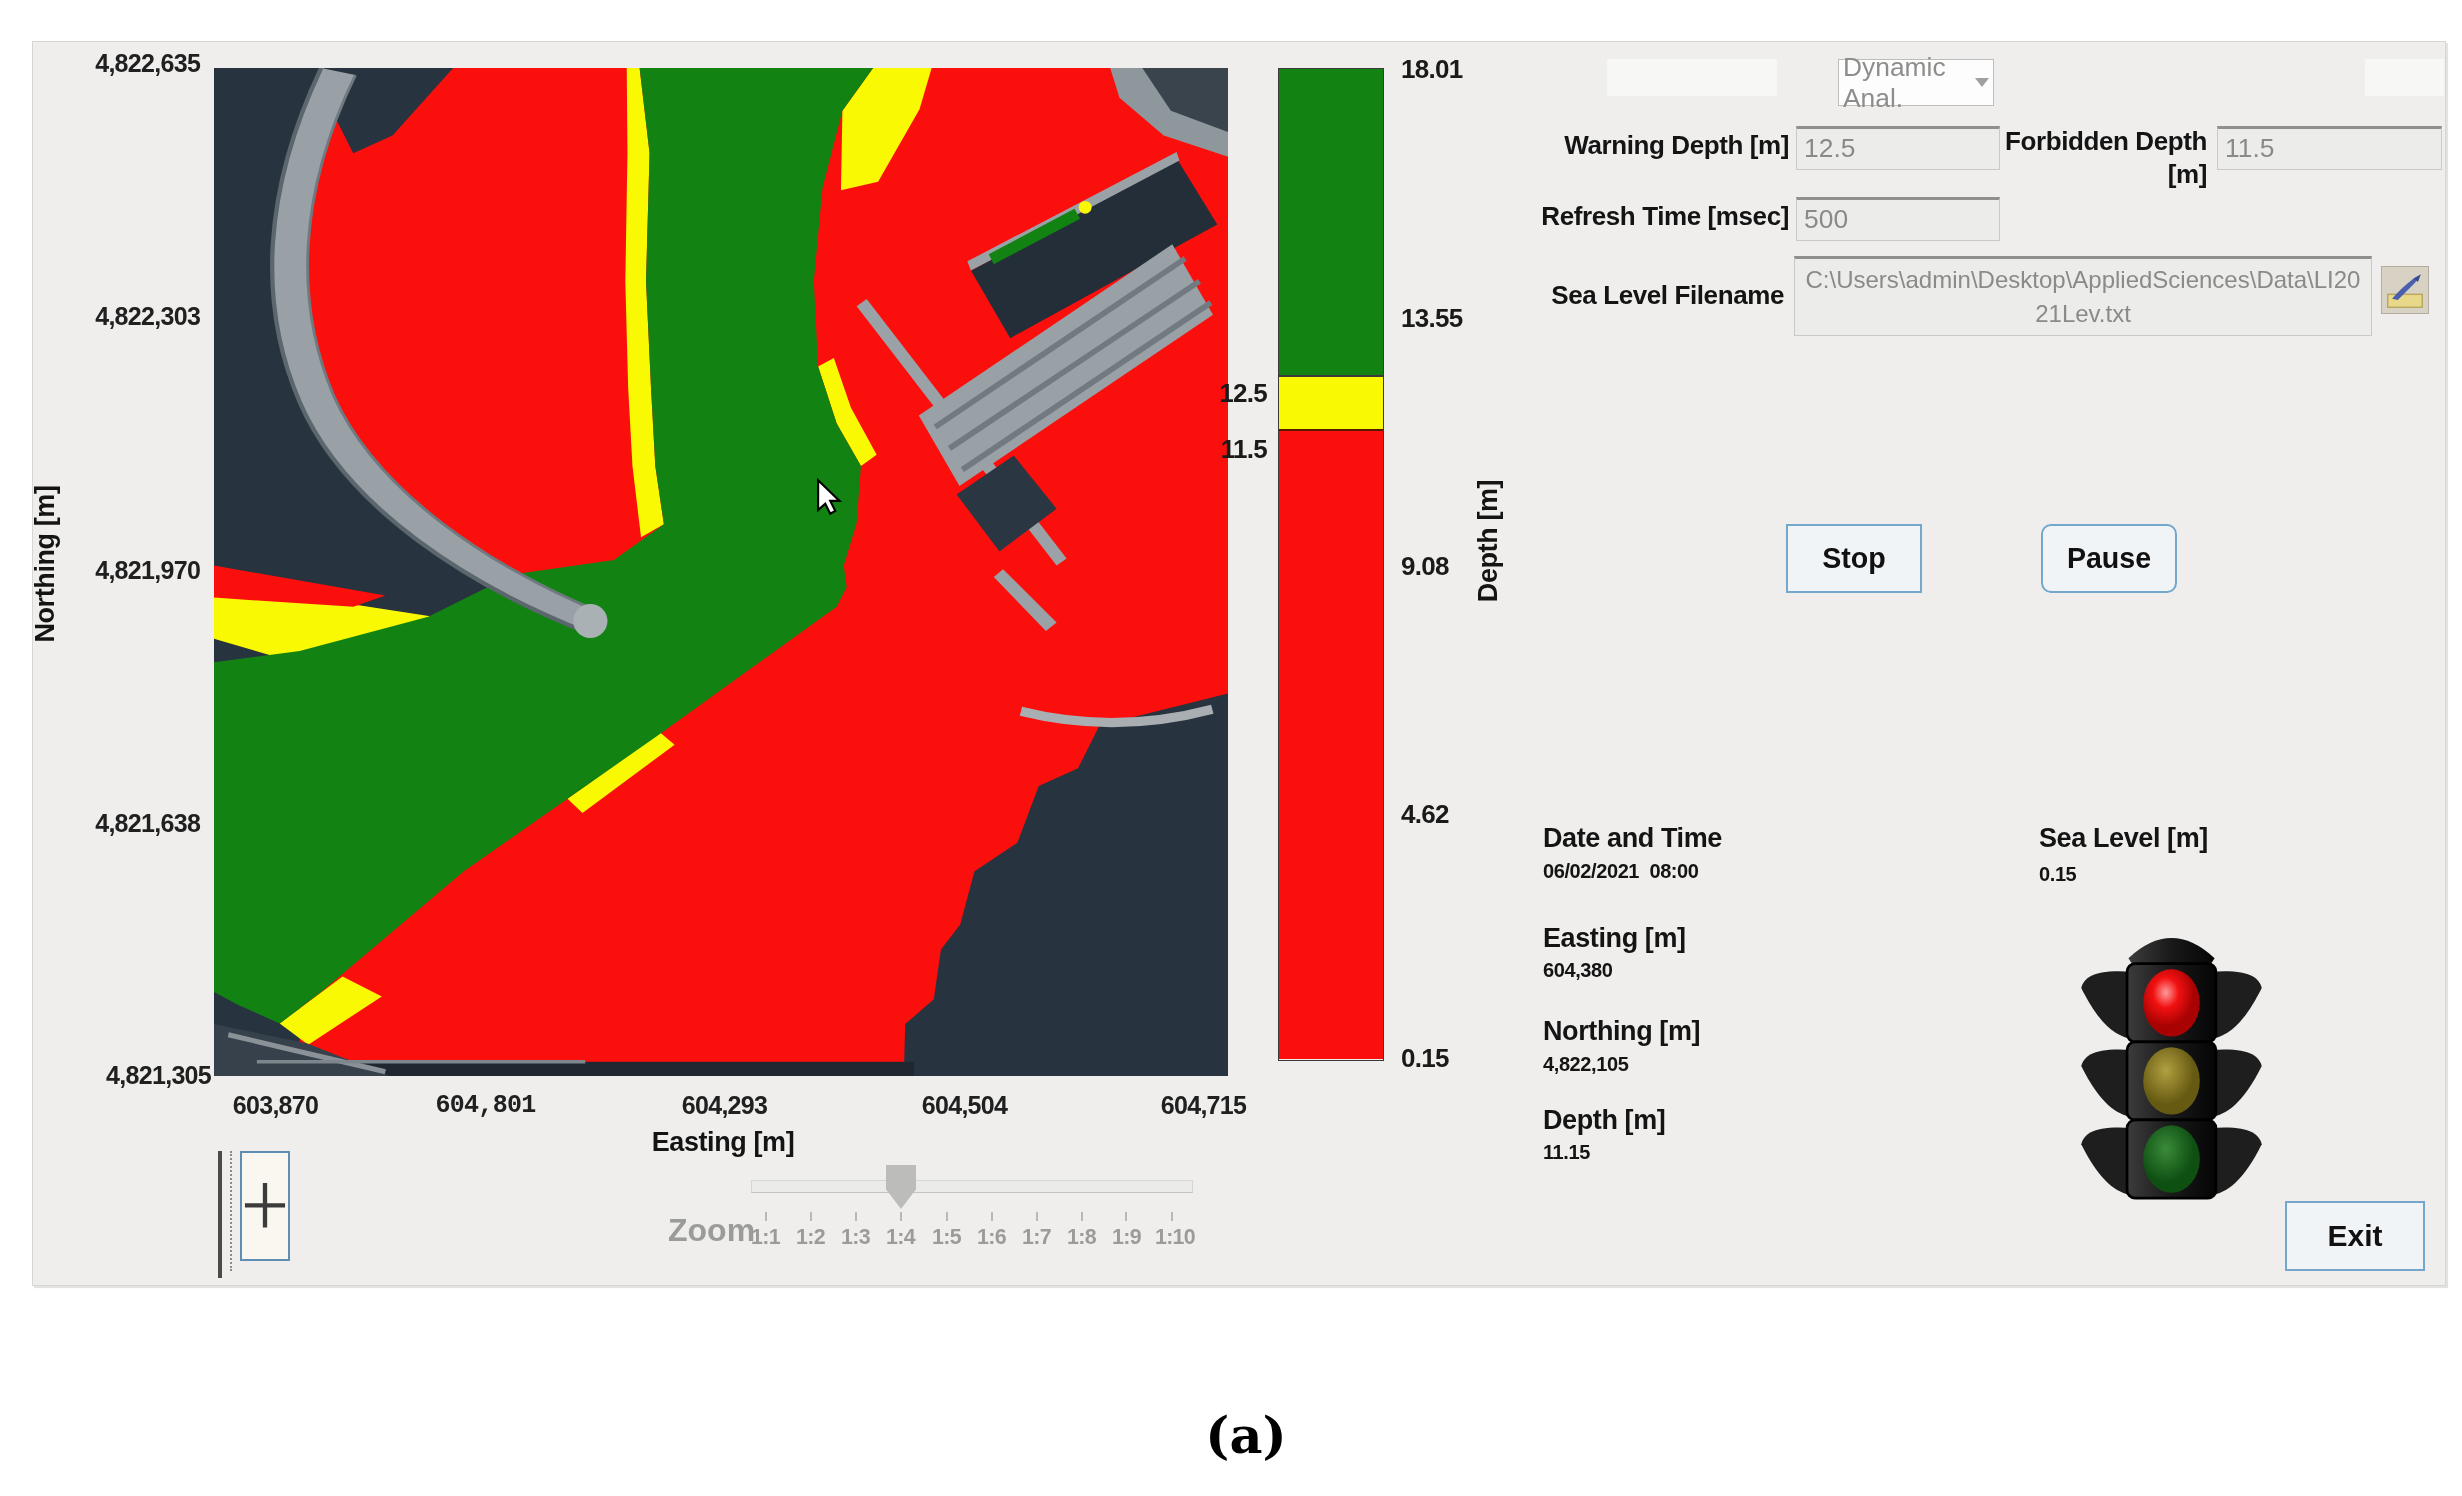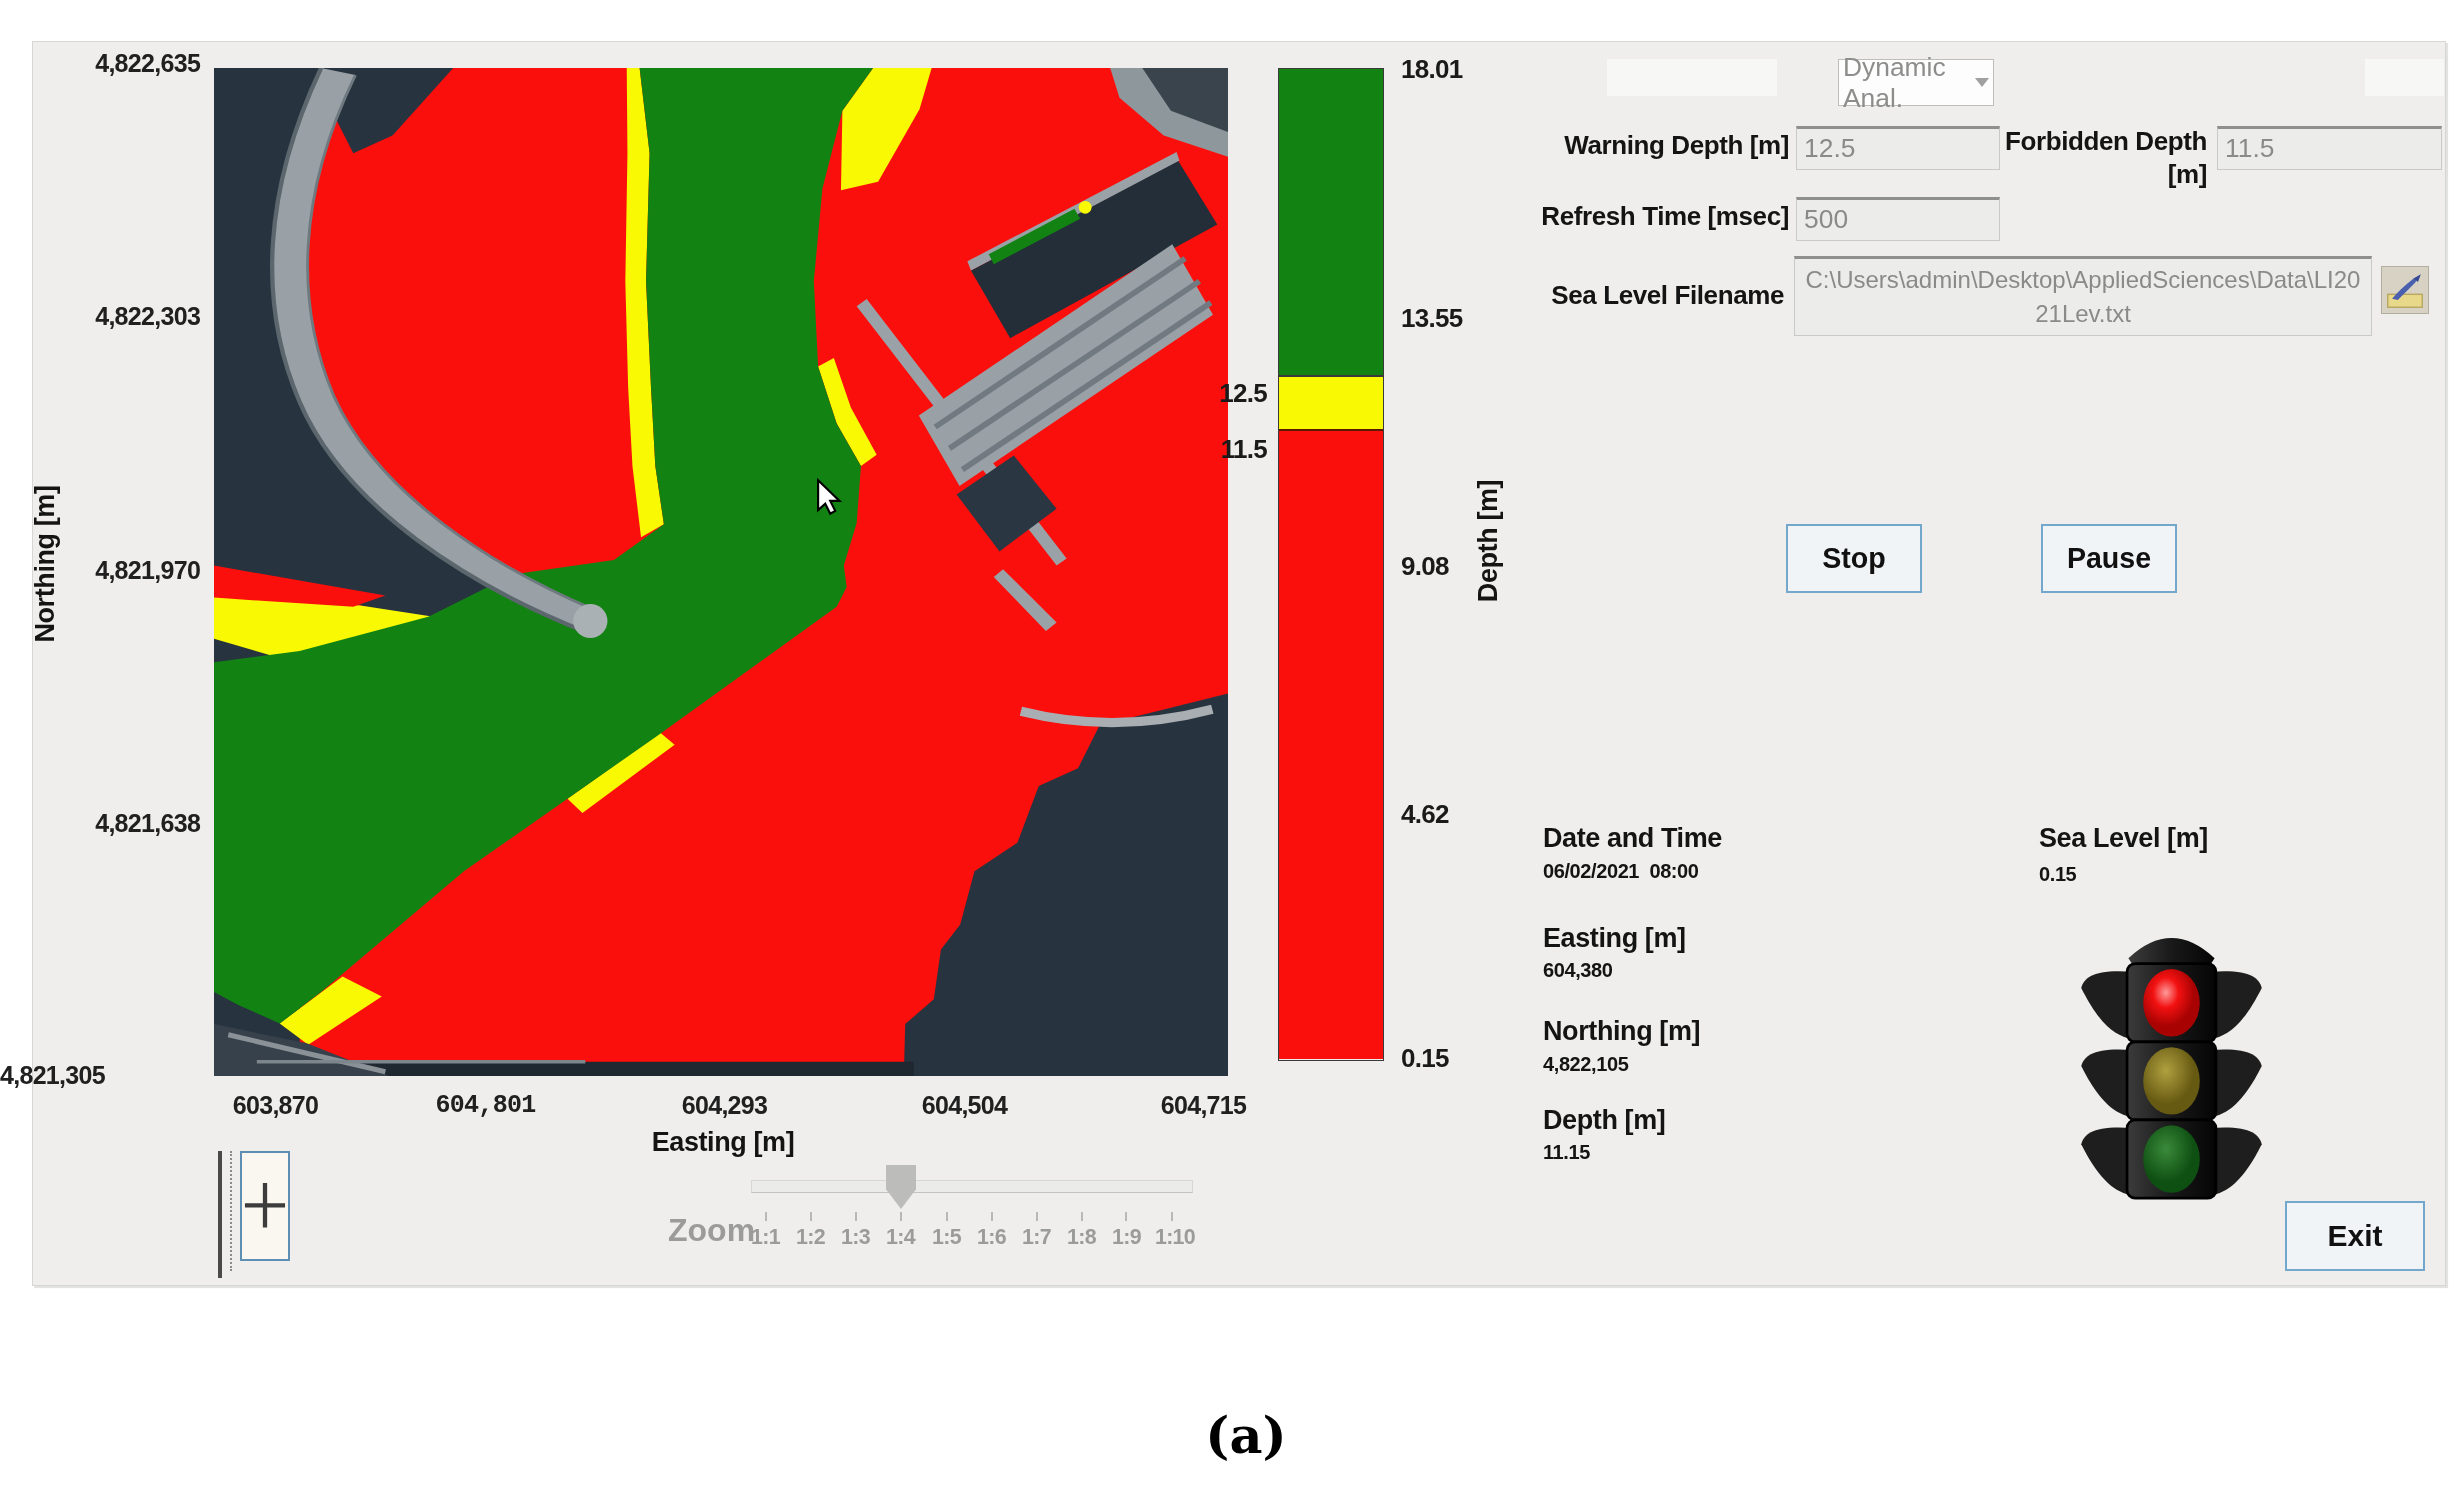--- a/index.html
+++ b/index.html
@@ -89,21 +89,21 @@
   <g transform="translate(846,580)">
     <path d="M 0,0 L 0,42 L 10,33 L 17,47 L 24,43 L 17,29 L 30,29 Z" fill="#ffffff" stroke="#000000" stroke-width="3"></path>
   </g>
 </svg>
 </div>
 
 <div class="abs tick" style="left:7.1px;top:49px;width:193px;text-align:right;">4,822,635</div>
 <div class="abs tick" style="left:7.1px;top:302px;width:193px;text-align:right;">4,822,303</div>
 <div class="abs tick" style="left:7.1px;top:556px;width:193px;text-align:right;">4,821,970</div>
 <div class="abs tick" style="left:7.1px;top:809px;width:193px;text-align:right;">4,821,638</div>
-<div class="abs tick" style="left:0;top:1061px;width:193px;">4,821,305</div>
+<div class="abs tick" style="left:18px;top:1061px;width:193px;text-align:right;">4,821,305</div>
 <div class="abs lbl rot" style="left:-46px;top:547px;width:186px;height:34px;font-size:27px;">Northing [m]</div>
 
 <div class="abs tick" style="left:204px;top:1091px;width:143px;text-align:center;">603,870</div>
 <div class="abs tick" style="left:414px;top:1091px;width:143px;text-align:center;font-family:Liberation Mono, monospace;">604,801</div>
 <div class="abs tick" style="left:653px;top:1091px;width:143px;text-align:center;">604,293</div>
 <div class="abs tick" style="left:893px;top:1091px;width:143px;text-align:center;">604,504</div>
 <div class="abs tick" style="left:1132px;top:1091px;width:143px;text-align:center;">604,715</div>
 <div class="abs lbl" style="left:580px;top:1127px;width:286px;text-align:center;font-size:27px;">Easting [m]</div>
 
 <div class="abs" style="left:218px;top:1151px;width:3.6px;height:127px;background:#4a4a4a;"></div>
@@ -174,21 +174,21 @@
 <div class="abs win-field" style="left:1794px;top:256px;width:578px;height:80px;font-size:24px;line-height:1.4;word-break:break-all;white-space:normal;text-align:center;">C:\Users\admin\Desktop\AppliedSciences\Data\LI2021Lev.txt</div>
 <div class="abs" style="left:2381px;top:266px;width:46px;height:46px;background:#d7d2c4;border:0.7px solid #b3ada0;">
   <svg width="46" height="46" viewBox="0 0 64 64">
     <rect x="8" y="38" width="48" height="18" fill="#e8d98a" stroke="#b8a860" stroke-width="2"></rect>
     <path d="M 14,44 Q 26,30 44,16 L 52,12 L 46,22 Q 32,36 22,46 Z" fill="#4a5fae"></path>
     <path d="M 44,16 L 54,10 L 50,21 Z" fill="#36488f"></path>
   </svg>
 </div>
 
 <div class="abs btn" style="left:1786px;top:524px;width:136px;height:69px;">Stop</div>
-<div class="abs btn" style="left:2041px;top:524px;width:136px;height:69px;">Pause</div>
+<div class="abs btn" style="left:2041px;top:524px;width:136px;height:69px;border-radius:10px;">Pause</div>
 
 <div class="abs statusblock" style="left:1543px;top:823px;width:400px;">
   <span class="lbl" style="font-size:27px;">Date and Time</span>
   <span class="val" style="margin-top:5.7px;">06/02/2021  08:00</span>
   <span class="lbl" style="font-size:27px;margin-top:40px;">Easting [m]</span>
   <span class="val" style="margin-top:5.7px;">604,380</span>
   <span class="lbl" style="font-size:27px;margin-top:34px;">Northing [m]</span>
   <span class="val" style="margin-top:5.7px;">4,822,105</span>
   <span class="lbl" style="font-size:27px;margin-top:28.6px;">Depth [m]</span>
   <span class="val" style="margin-top:5.7px;">11.15</span>

